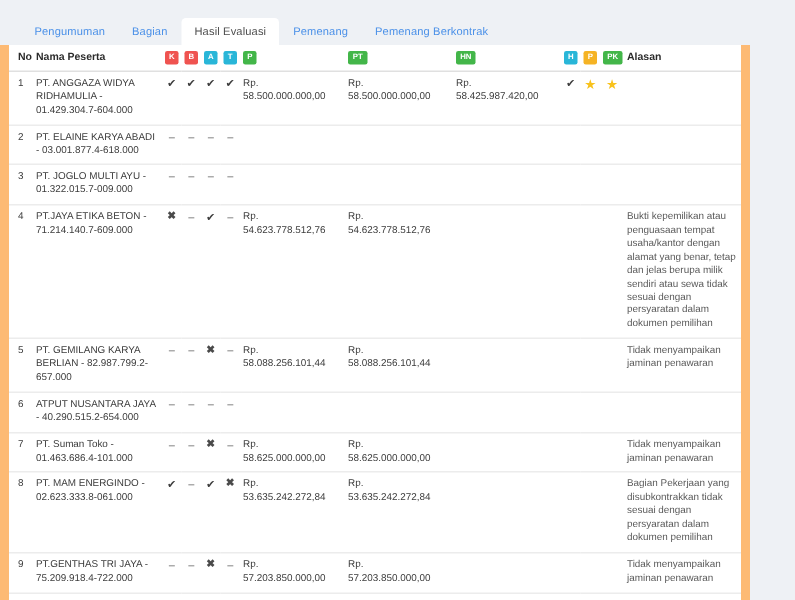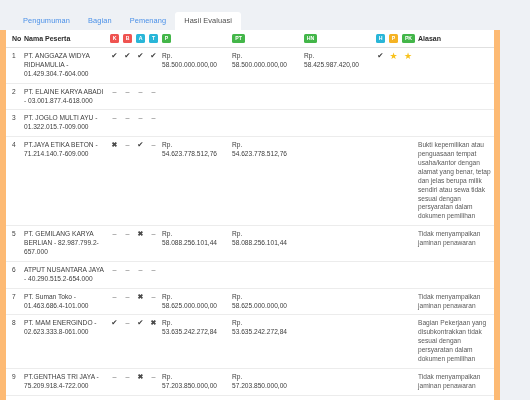--- a/index.html
+++ b/index.html
@@ -117,22 +117,23 @@
   .alasan { color: #5a5a5a; line-height: 1.45; }
 </style>
 </head>
 <body>
 
 <div id="app">
 
   <div class="tabbar" id="tabbar">
       <div class="tab">Pengumuman</div>
       <div class="tab">Bagian</div>
+      <div class="tab active">Hasil Evaluasi</div>
       <div class="tab">Pemenang</div>
-      <div class="tab active">Hasil Evaluasi</div>
+      <div class="tab">Pemenang Berkontrak</div>
     </div>
 
   <div class="card">
     <table class="evaltable">
       <thead>
         <tr>
           <th class="c-no">No</th>
           <th class="c-nama">Nama Peserta</th>
           <th class="c-m">
             <span class="badge bg-red">K</span>

